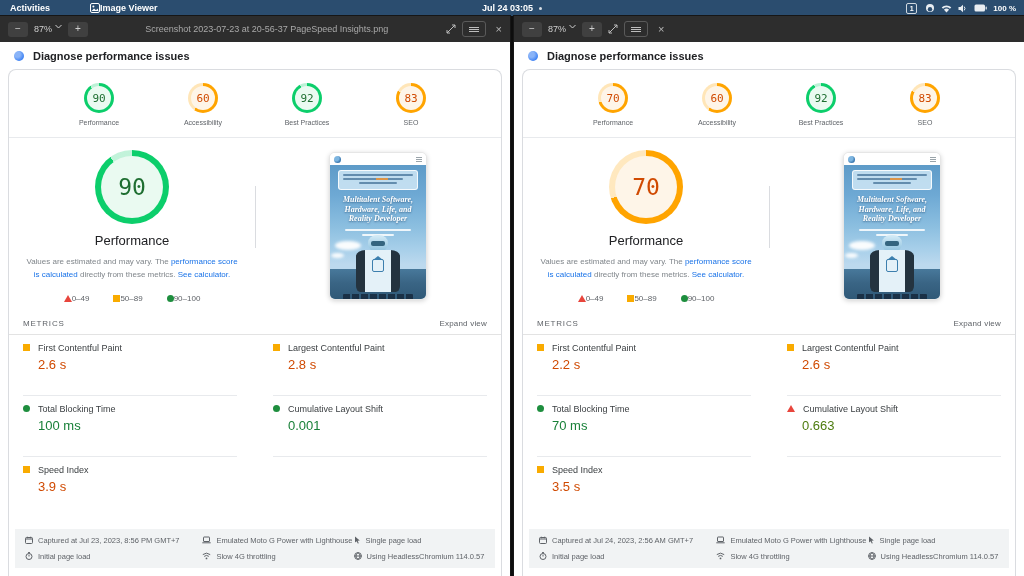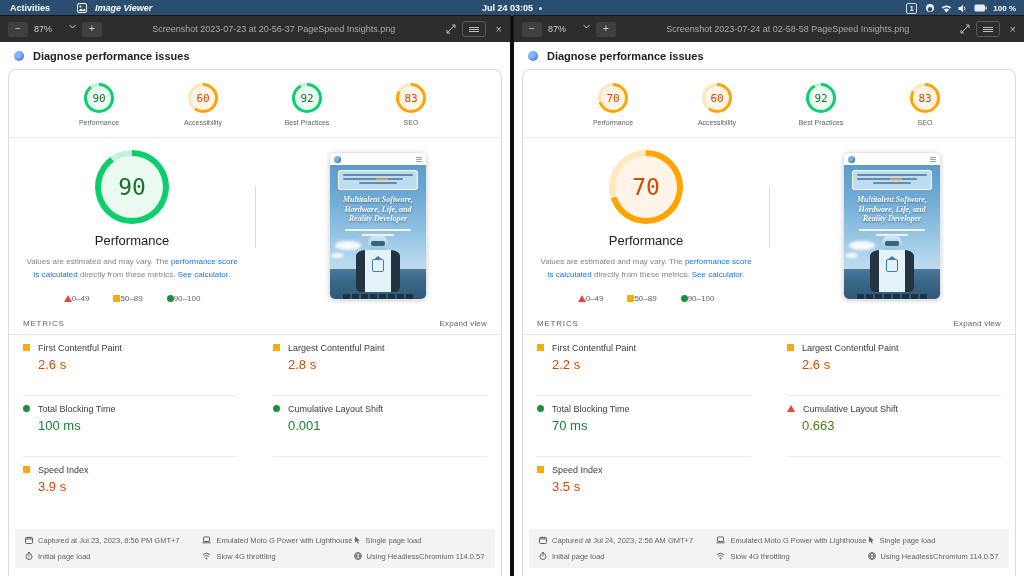--- a/index.html
+++ b/index.html
@@ -3,40 +3,40 @@
 <meta charset="utf-8">
 <style>
   * { margin:0; padding:0; box-sizing:border-box; }
   html,body { width:1024px; height:576px; overflow:hidden; background:#0d0d0d;
               font-family:"Liberation Sans", sans-serif; }
 
   
   .topbar { position:absolute; top:0; left:0; width:1024px; height:16px; background:#2b4d6f;
             color:#fff; display:flex; align-items:center; font-size:9px; font-weight:bold; }
   .tb-activities { margin-left:10px; }
-  .tb-app { display:flex; align-items:center; gap:8px; margin-left:27px;font-style:italic; }
+  .tb-app { display:flex; align-items:center; gap:0; margin-left:40px; }
   .tb-app svg { display:block; }
   .tb-clock { position:absolute; left:0; right:0; text-align:center; }
   .tb-clock .dot { display:inline-block; width:3px; height:3px; border-radius:50%; background:#d7dde3; margin-left:6px; vertical-align:middle; }
   .tb-right { margin-left:auto; display:flex; align-items:center; gap:8px; margin-right:8px; }
   .ws-box { width:11px; height:11px; border:1px solid #cfd8e0; border-radius:2px; font-size:7px; font-weight:bold;
             display:flex; align-items:center; justify-content:center; }
   .tray { display:flex; align-items:center; gap:6px; }
   .tray svg { display:block; }
   .batt-label { font-size:8px; font-weight:bold; }
 
   
   .window { position:absolute; top:16px; width:510px; height:560px; background:#fff; overflow:hidden;
             box-shadow:0 0 0 1px #161616; }
   .w0 { left:0; } .w1 { left:514px; }
 
   .titlebar { height:26px; background:#2d2d2d; display:flex; align-items:center; padding:0 8px; gap:6px; }
   .tb-btn { width:20px; height:15px; background:#404040; border-radius:3px; color:#cfcfcf;
             display:flex; align-items:center; justify-content:center; font-size:10px; line-height:1; }
-  .zoom-ctl { display:flex; align-items:flex-start; gap:17px; color:#cfcfcf; font-size:9px; }
+  .zoom-ctl { display:flex; align-items:flex-start; gap:3px; color:#cfcfcf; font-size:9px; }
   .win-title { flex:1; text-align:center; color:#a9a9a9; font-size:9px; white-space:nowrap; overflow:hidden; text-overflow:ellipsis; }
   .icon-btn { color:#bdbdbd; display:flex; align-items:center; justify-content:center; }
   .menu-btn { width:24px; height:16px; border:1px solid #5a5a5a; border-radius:3px; }
   .menu-btn i { display:block; width:10px; border-top:1px solid #bdbdbd; margin:1px 0; }
   .close-x { font-size:11px; color:#b5b5b5; margin-left:4px; }
 
   .content { height:534px; background:#fff; position:relative; overflow:hidden; }
 
   
   .psi-header { display:flex; align-items:center; gap:9px; padding:8px 14px 7px; }
@@ -493,21 +493,20 @@
 <div class="window w1">
   <div class="titlebar">
     <span class="tb-btn">−</span>
     <span class="zoom-ctl">
       <span>87%</span>
       <svg width="7" height="5" viewBox="0 0 7 5">
           <path d="M0.5 1 3.5 4 6.5 1" stroke="#cfcfcf" fill="none"></path>
         </svg>
     </span>
     <span class="tb-btn">+</span>
-    <span class="win-title">Screenshot 2023-07-24 at 02-58-58 PageSpeed Insights.png</span>
     <span class="icon-btn">
       <svg width="10" height="10" viewBox="0 0 10 10">
         <path d="M6 1h3v3M9 1 1 9M1 6v3h3" stroke="#bdbdbd" fill="none"></path>
       </svg>
     </span>
     <span class="icon-btn menu-btn">
         <span>
           <i></i>
           <i></i>
           <i></i>

